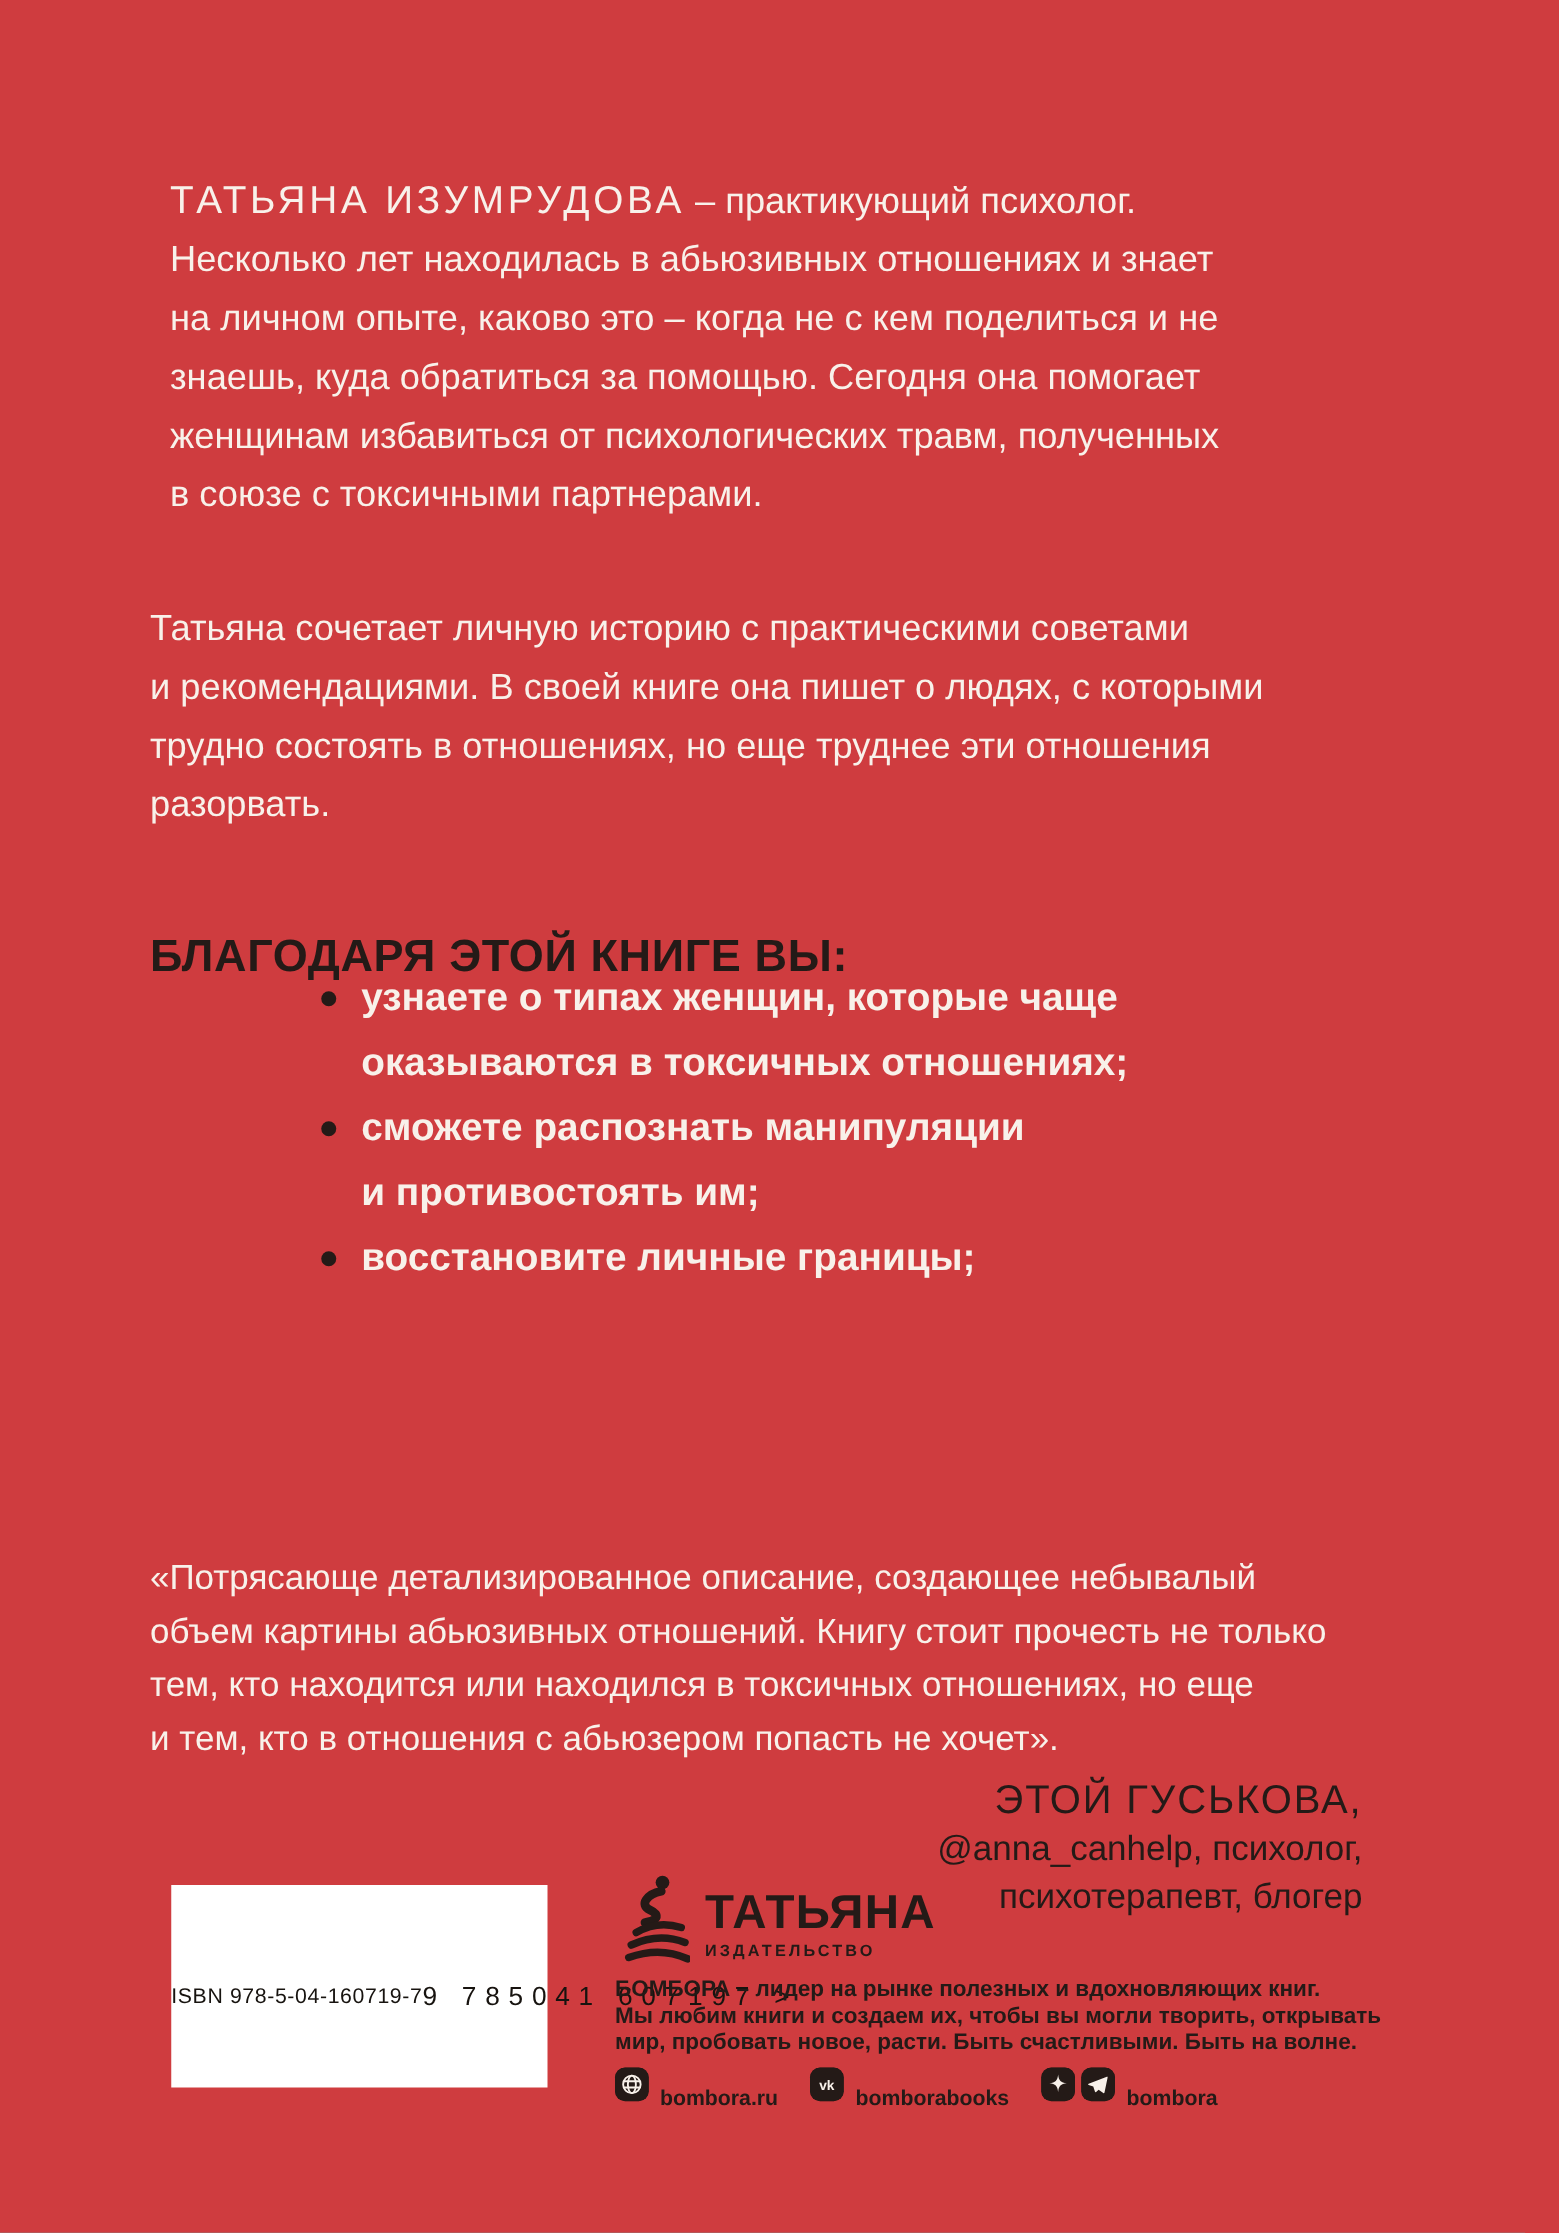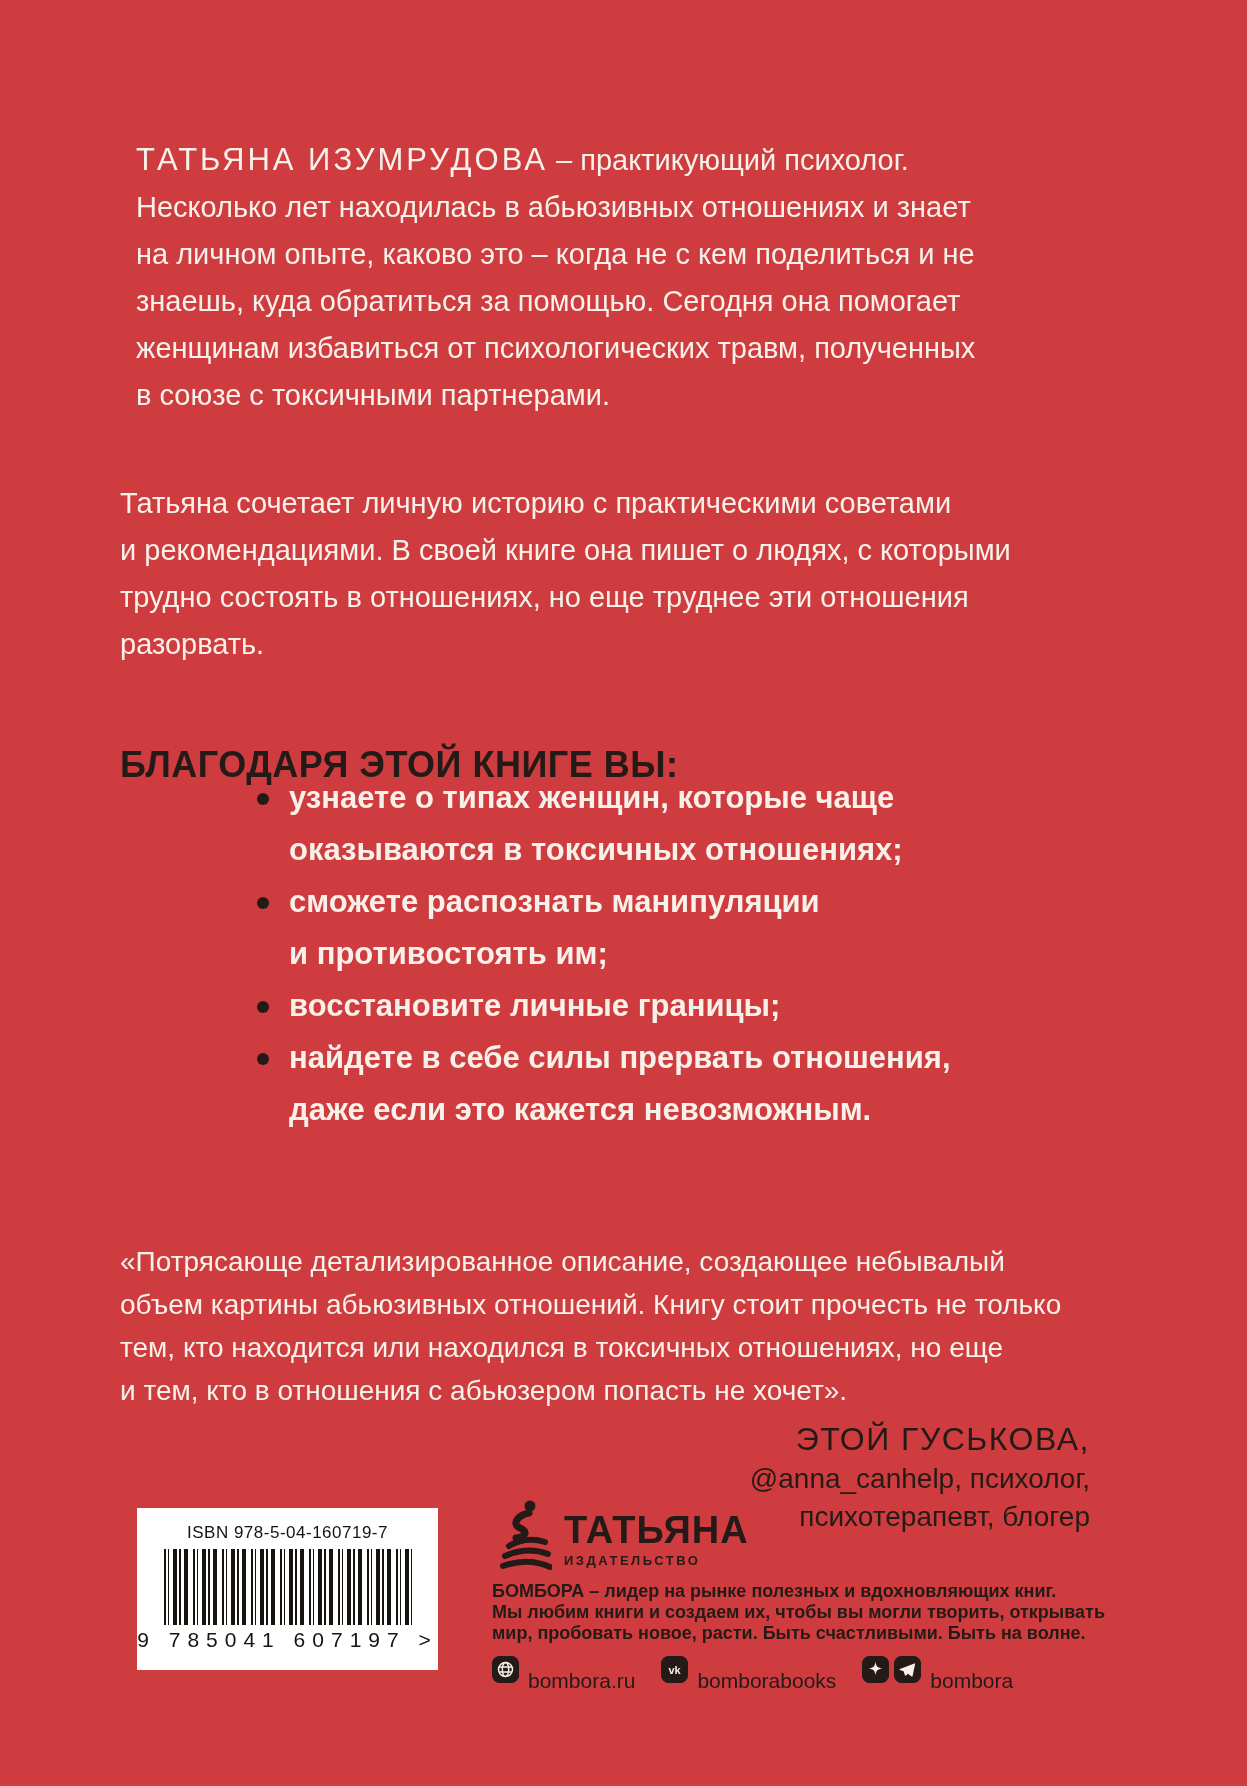--- a/index.html
+++ b/index.html
@@ -86,21 +86,21 @@
     font-size:28px;
     line-height:38px;
     white-space:nowrap;
   }
   .barcode-box{
     position:absolute;
     left:137px;top:1508px;
     width:301px;height:162px;
     background:#ffffff;
     display:flex;
-    flex-direction:column;
+    flex-direction:row;
     align-items:center;
     padding-top:15px;
   }
   .isbn-label{
     color:#17130f;
     font-size:17px;
     letter-spacing:0.5px;
     white-space:nowrap;
   }
   .barcode-bars{
@@ -166,22 +166,22 @@
   }
   .social-group .pair{display:flex;gap:5px;}
   .social-icon{
     width:27px;height:27px;
     border-radius:8px;
     background:var(--dark-text);
     display:block;
   }
   .social-label{
     color:var(--dark-text);
-    font-size:21px;
-    font-weight:400;
+    font-size:17px;
+    font-weight:700;
     white-space:nowrap;
     margin-top:24px;
   }
 </style>
 </head>
 <body>
 
 <div class="cover">
 
   <p class="para intro">
@@ -199,24 +199,20 @@
       <div class="li-text">узнаете о типах женщин, которые чаще<br>оказываются в токсичных отношениях;</div>
     </li>
     <li>
       <span class="bullet-dot"></span>
       <div class="li-text">сможете распознать манипуляции<br>и противостоять им;</div>
     </li>
     <li>
       <span class="bullet-dot"></span>
       <div class="li-text">восстановите личные границы;</div>
     </li>
-    <li>
-      <span class="bullet-dot"></span>
-      <div class="li-text">найдете в себе силы прервать отношения,<br>даже если это кажется невозможным.</div>
-    </li>
   </ul>
 
   <p class="para quote">«Потрясающе детализированное описание, создающее небывалый<br>объем картины абьюзивных отношений. Книгу стоит прочесть не только<br>тем, кто находится или находился в токсичных отношениях, но еще<br>и тем, кто в отношения с абьюзером попасть не хочет».</p>
 
   <div class="reviewer">
     <div class="reviewer-name">ЭТОЙ ГУСЬКОВА,</div>
     <div class="reviewer-details">@anna_canhelp, психолог,<br>психотерапевт, блогер</div>
   </div>
 
   <div class="barcode-box">

